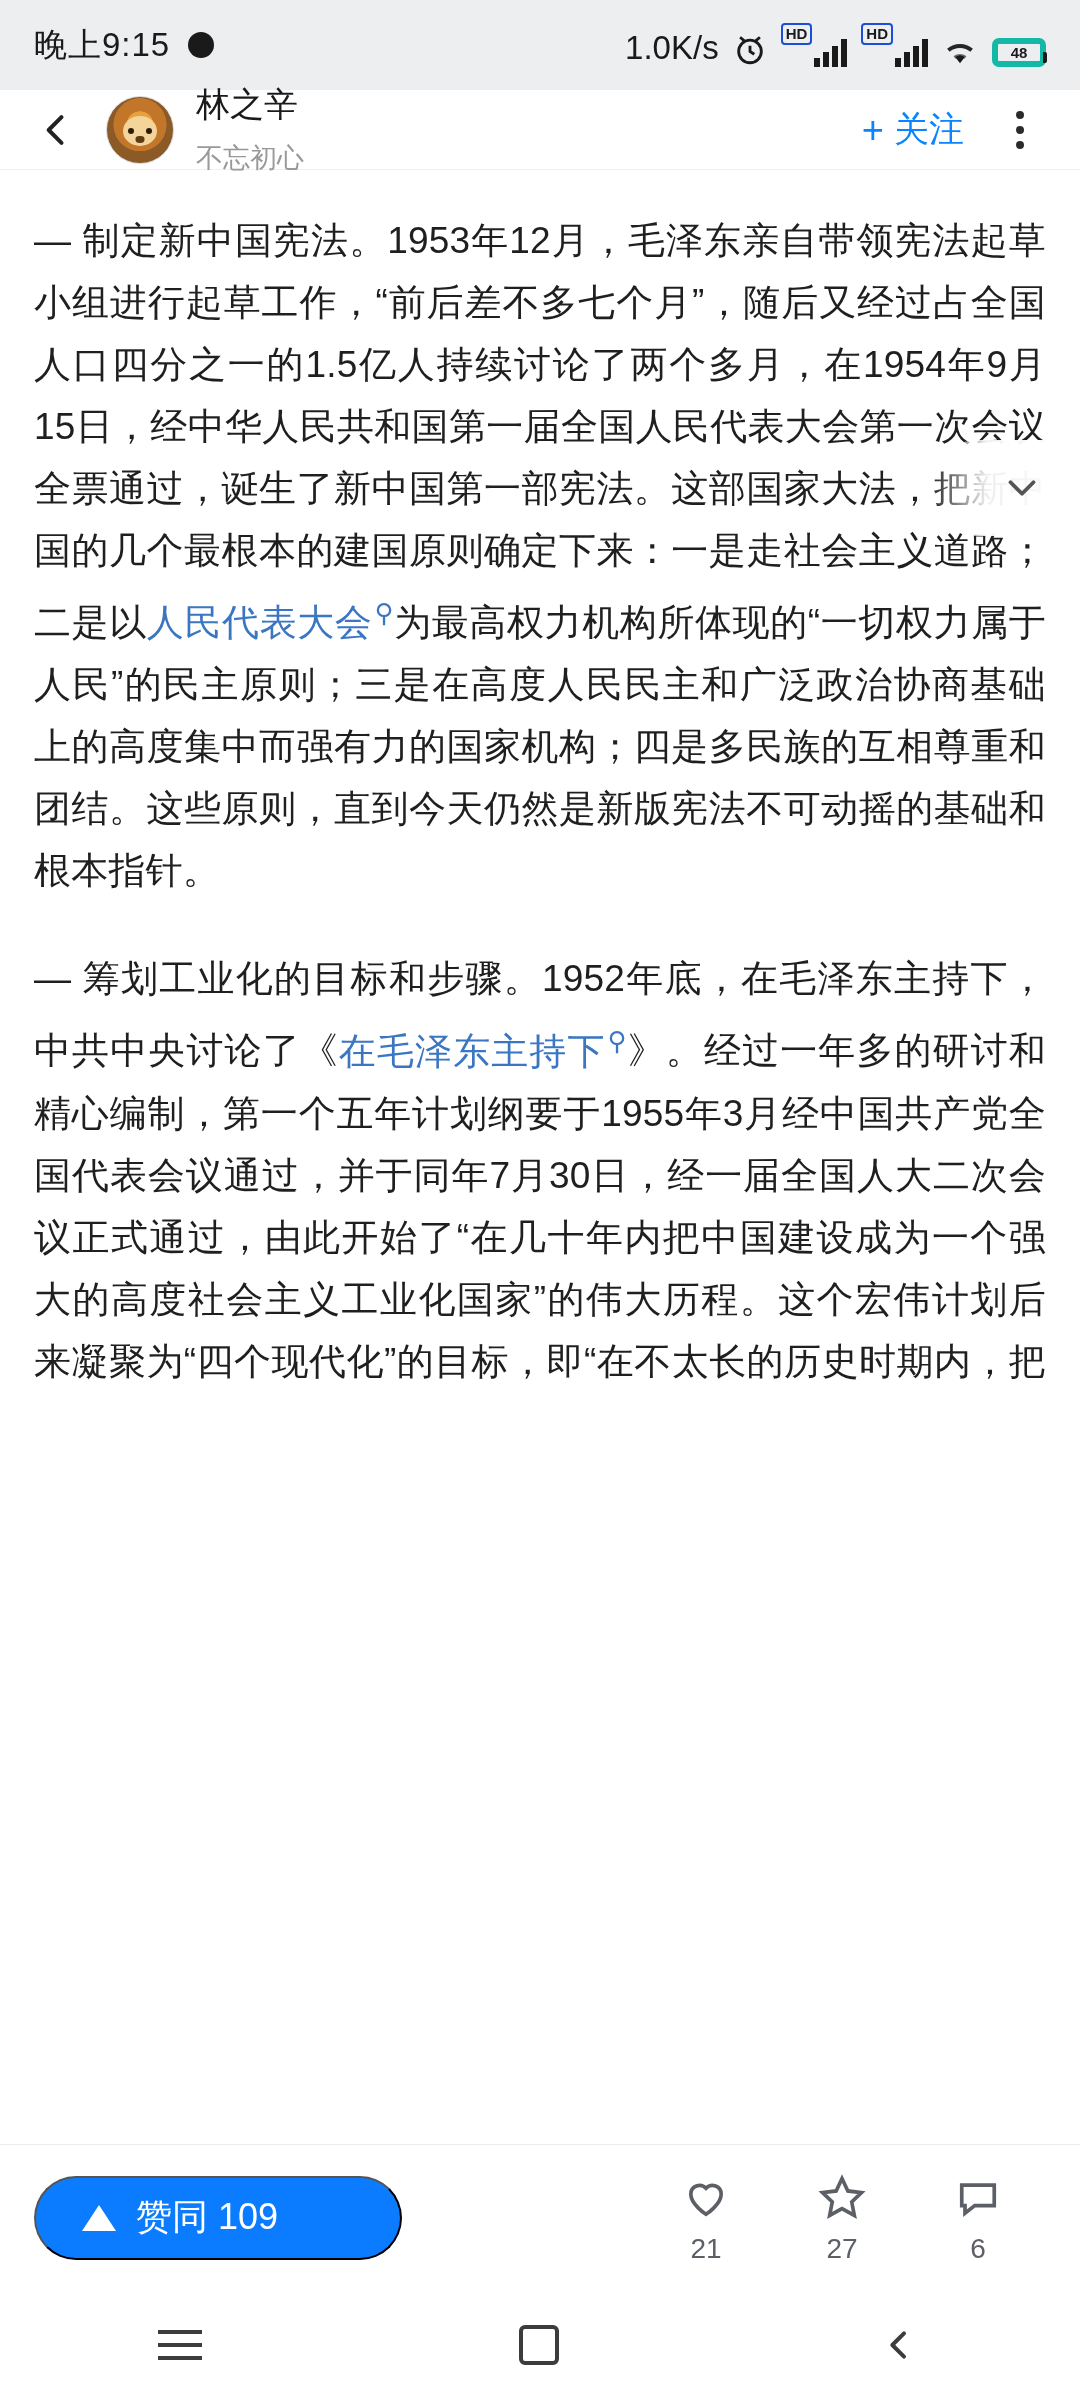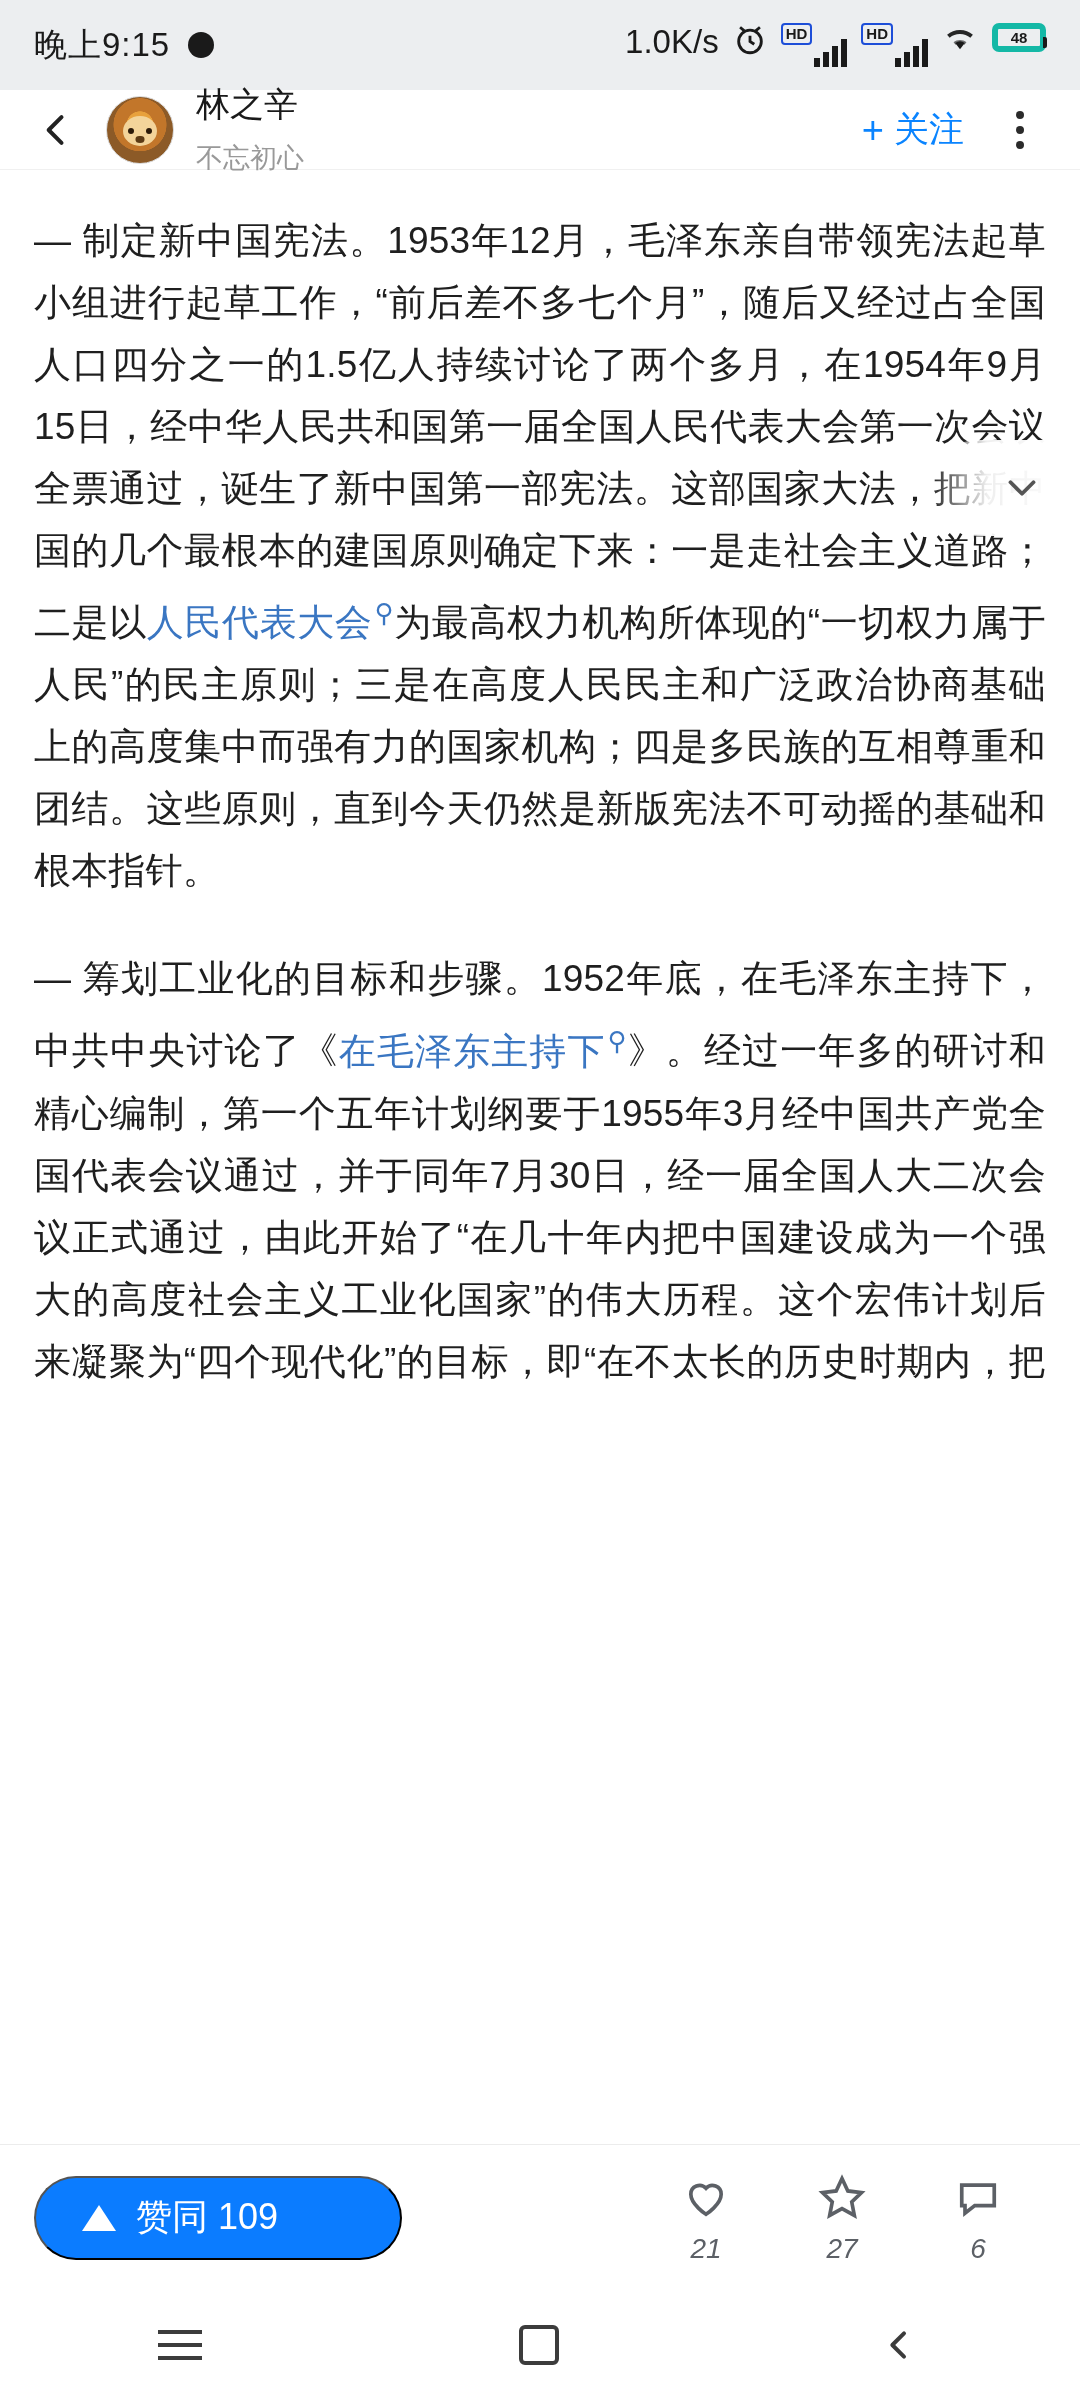--- a/index.html
+++ b/index.html
@@ -18,21 +18,21 @@
     padding:16px 34px;
     color:#1a1a1a;
   }
   .sb-time { font-size:33px; letter-spacing:1px; }
   .sb-dot {
     width:26px; height:26px; border-radius:50%;
     background:#1a1a1a; margin-left:18px;
   }
   .sb-right {
     margin-left:auto;
-    display:flex; align-items:flex-start; gap:14px;
+    display:flex; align-items:flex-end; gap:14px;
   }
   .sb-net { font-size:33px; }
   .sb-icon { display:flex; align-items:center; }
   .sb-hd {
     font-size:15px; font-weight:bold;
     border:2px solid #1d4ed8; border-radius:4px;
     padding:0 3px; line-height:1.15;
     margin-bottom:22px;
   }
   .bars { display:flex; align-items:flex-end; gap:3px; height:30px; }
@@ -171,21 +171,21 @@
     font-size:36px;
   }
   .tri-up {
     width:0; height:0;
     border-left:17px solid transparent;
     border-right:17px solid transparent;
     border-bottom:26px solid #fff;
   }
   .act-group {
     margin-left:auto;
-    display:flex; align-items:center; gap:0;font-style:italic;
+    display:flex; align-items:center; gap:0;
   }
   .act {
     width:136px;
     display:flex; flex-direction:column; align-items:center; gap:6px;
     color:#5c6066;
   }
   .act .cnt { font-size:28px; color:#5c6066; }
 
   
   .navbar {

